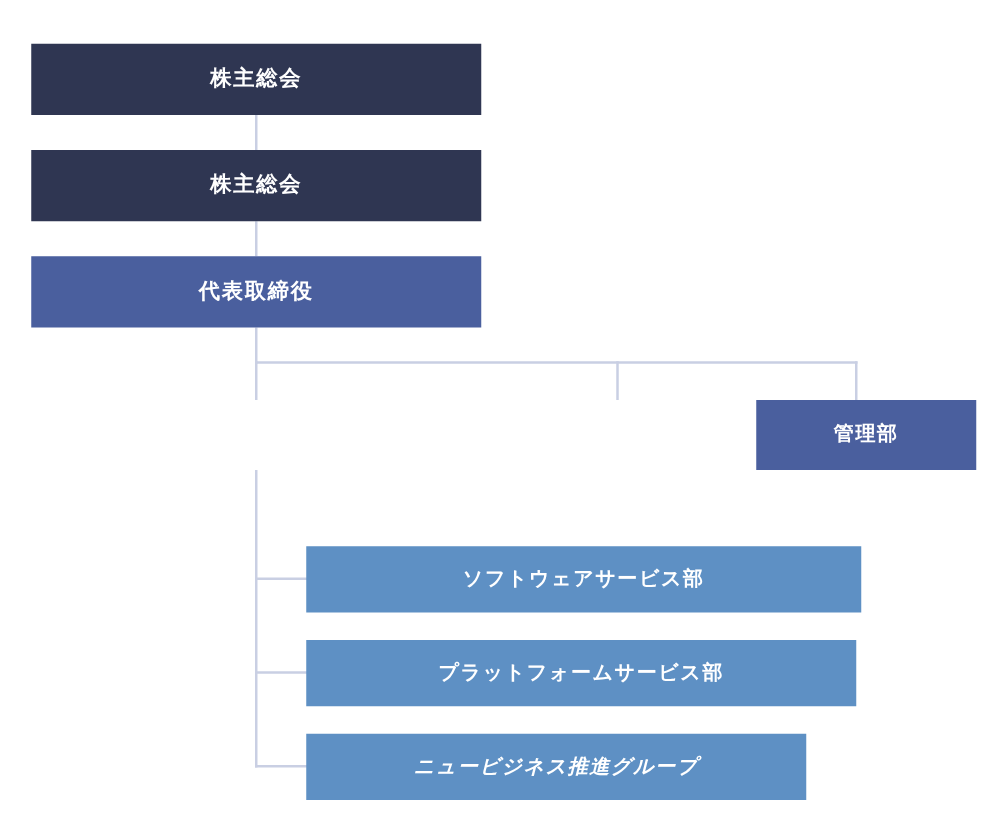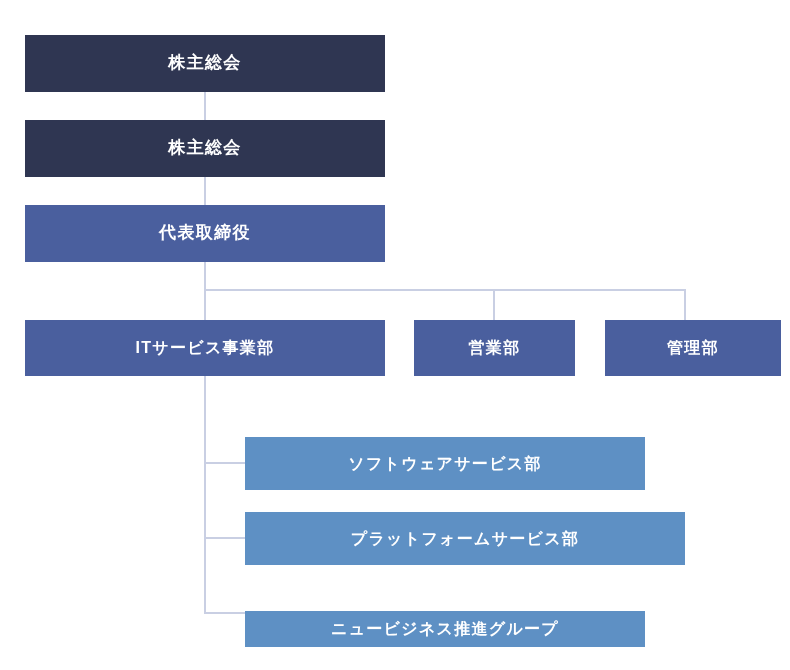--- a/index.html
+++ b/index.html
@@ -92,37 +92,31 @@
   </div>
 
   <div class="node level-top" style="left:25px; top:120px; width:360px; height:57px;">
     <span class="node-label">株主総会</span>
   </div>
 
   <div class="node level-exec" style="left:25px; top:205px; width:360px; height:57px;">
     <span class="node-label">代表取締役</span>
   </div>
 
-  <div class="node level-div" style="left:25px; top:320px; width:360px; height:56px;">
-    <span class="node-label">ITサービス事業部</span>
-  </div>
 
-  <div class="node level-div" style="left:414px; top:320px; width:161px; height:56px;">
-    <span class="node-label">営業部</span>
-  </div>
 
   <div class="node level-div" style="left:605px; top:320px; width:176px; height:56px;">
     <span class="node-label">管理部</span>
   </div>
 
-  <div class="node level-sub" style="left:245px; top:437px; width:400px; height:53px;">
+  <div class="node level-sub" style="left:245px; top:437px; width:444px; height:53px;">
     <span class="node-label">ソフトウェアサービス部</span>
   </div>
 
   <div class="node level-sub" style="left:245px; top:512px; width:440px; height:53px;">
     <span class="node-label">プラットフォームサービス部</span>
   </div>
 
-  <div class="node level-sub" style="left:245px; top:611px; width:400px; height:36px;">
+  <div class="node level-sub" style="left:245px; top:587px; width:400px; height:53px;font-style:italic;">
     <span class="node-label">ニュービジネス推進グループ</span>
   </div>
 
 </div>
 
 </body></html>

